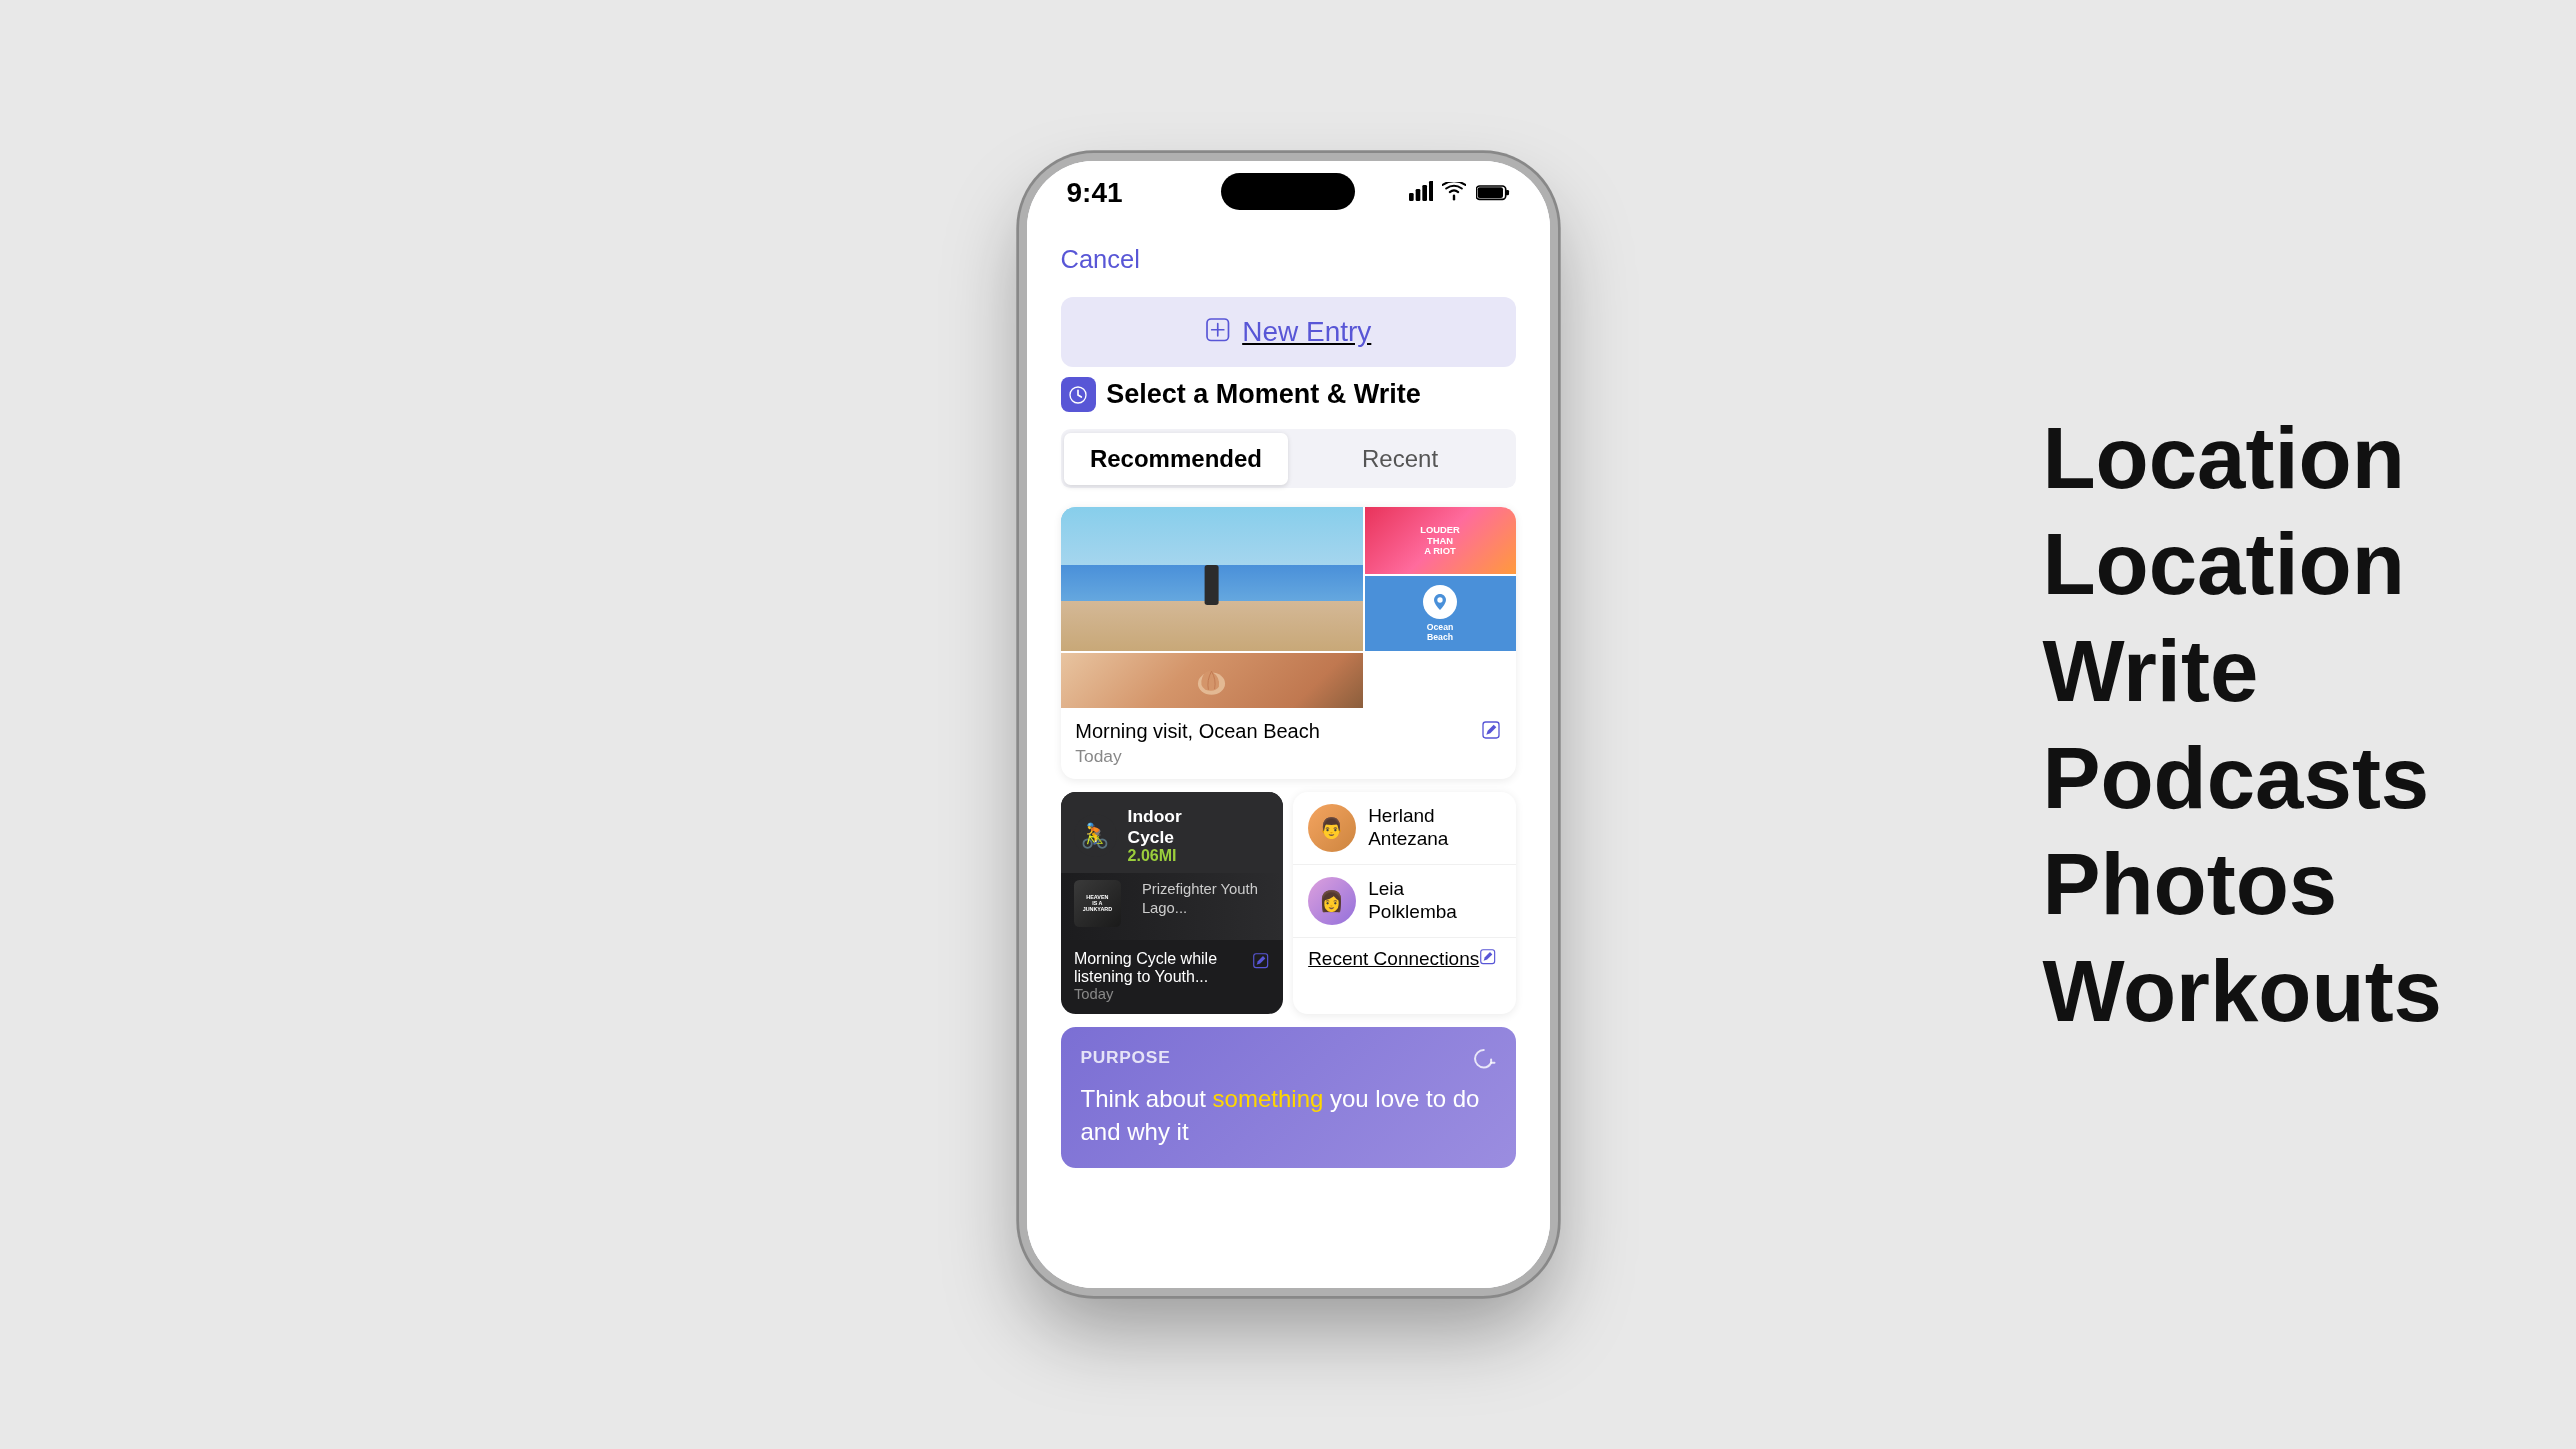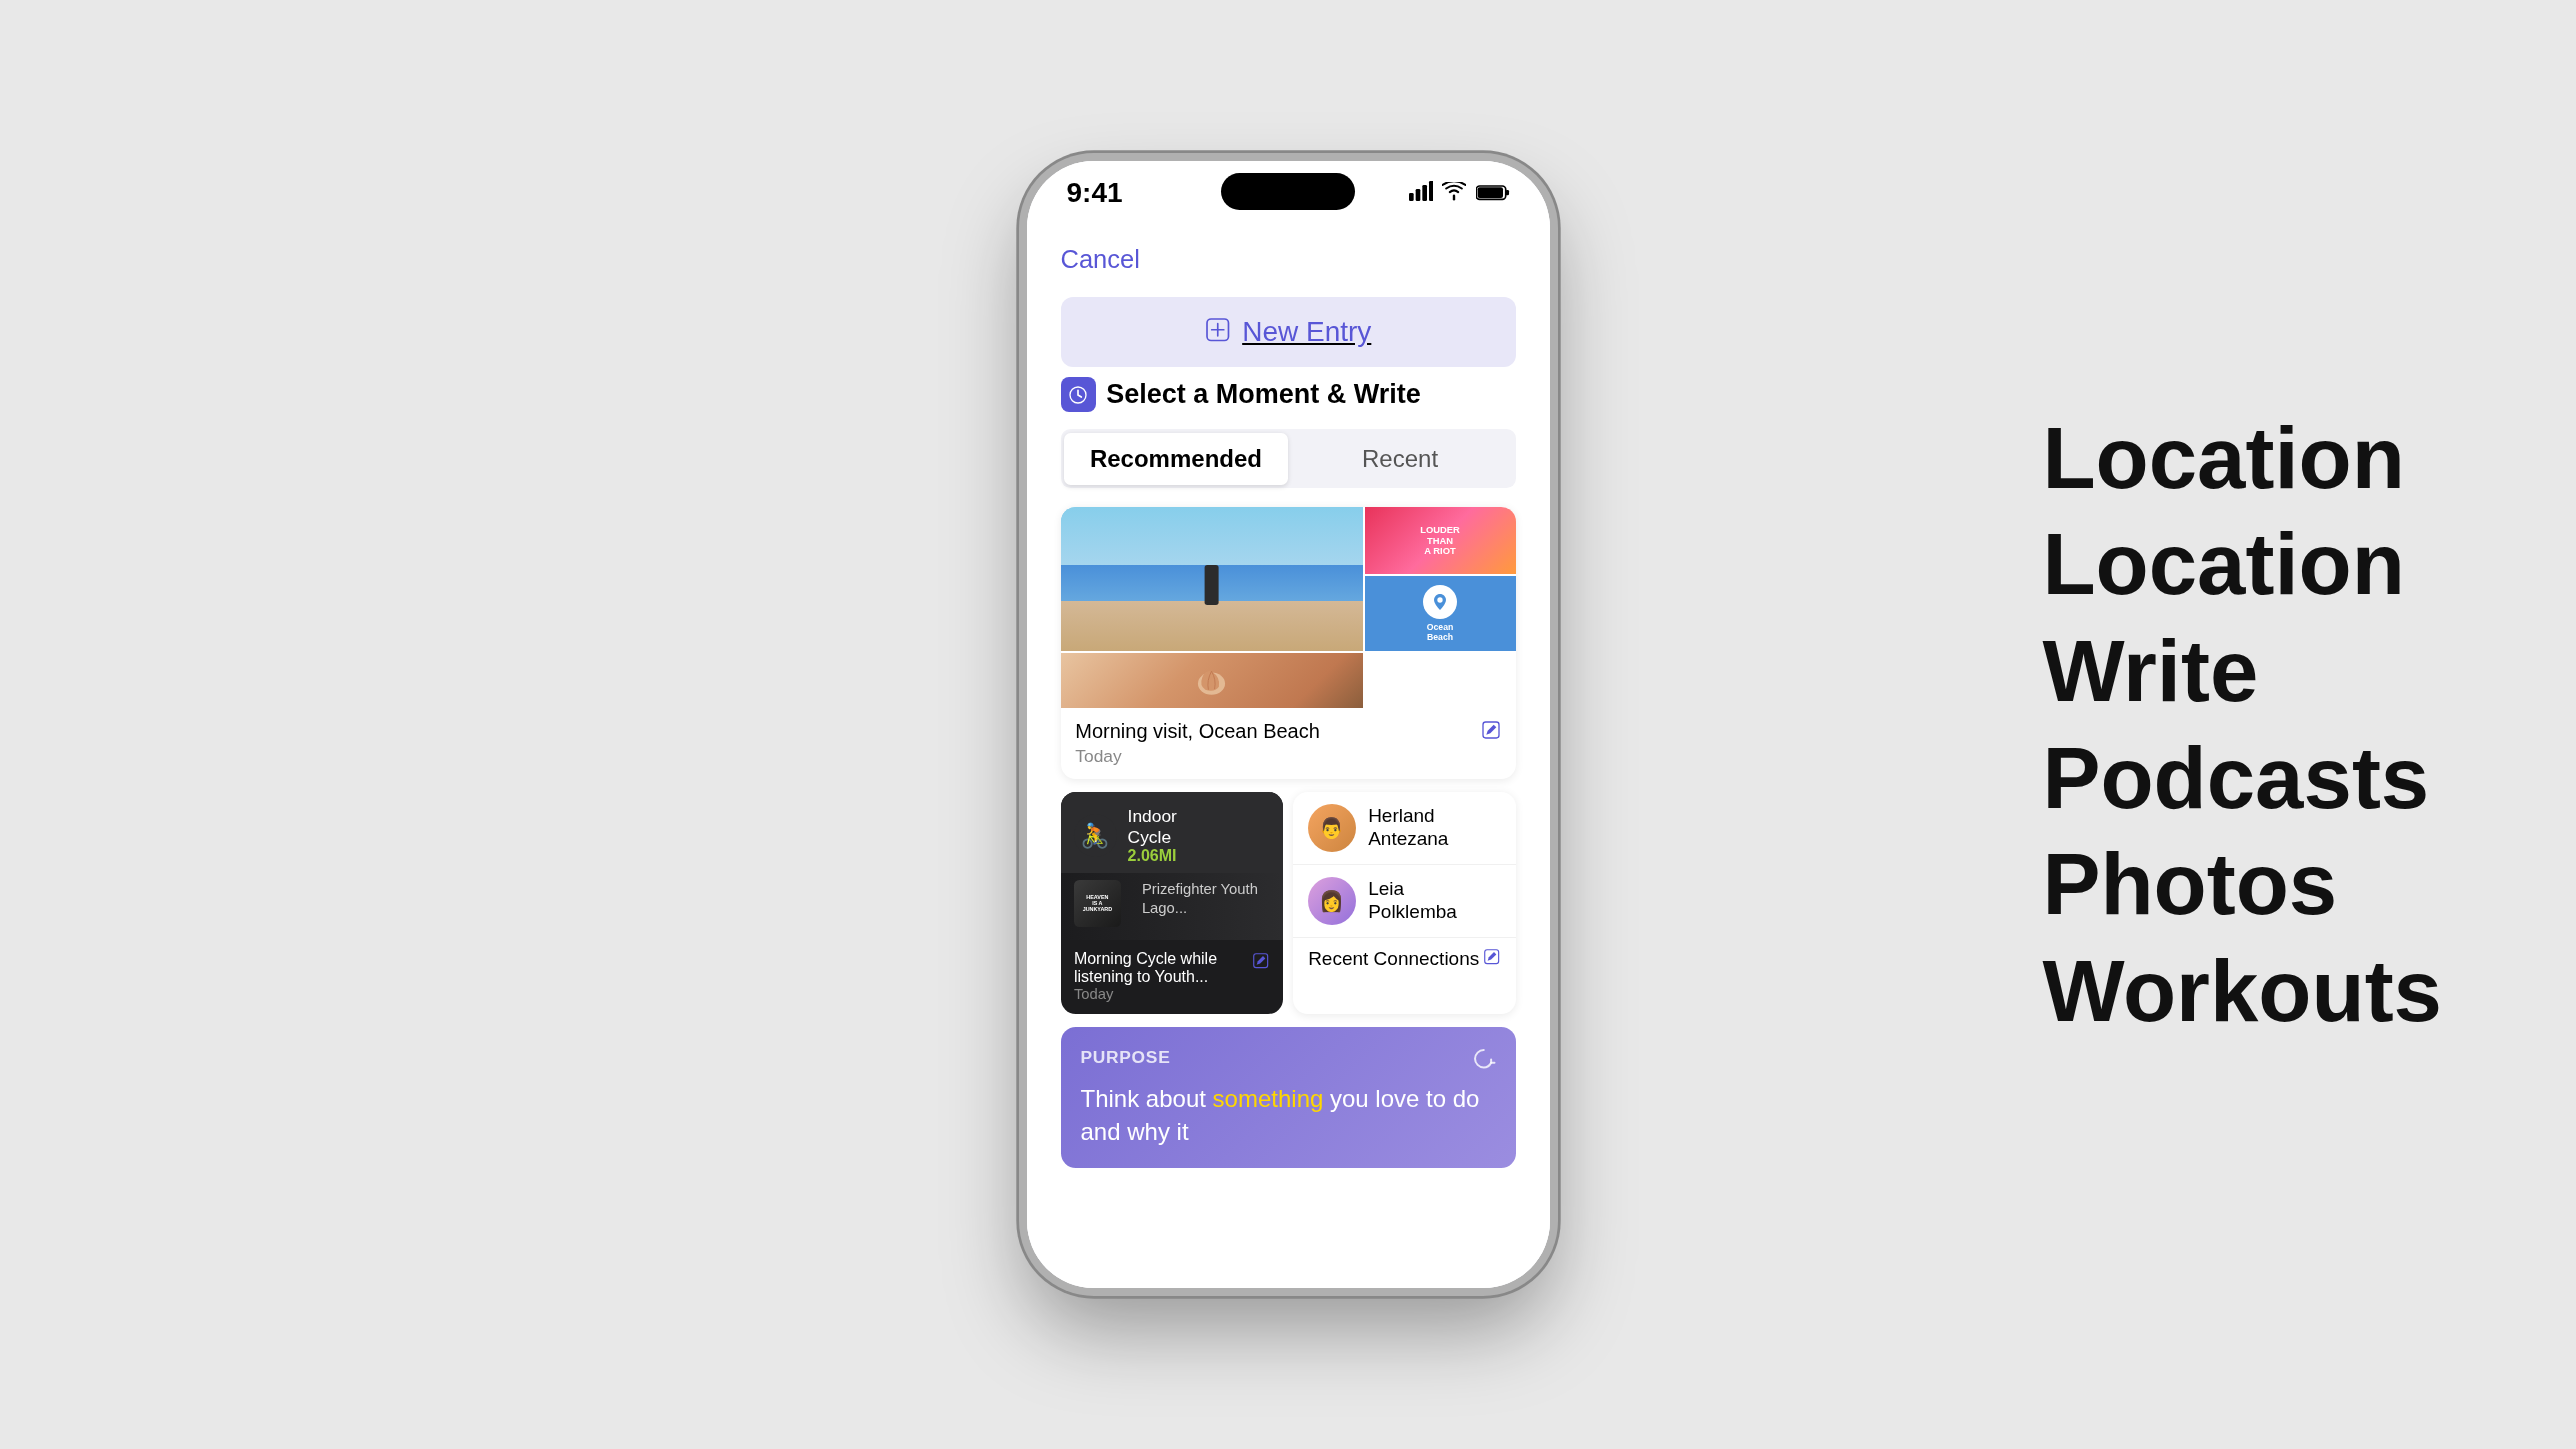--- a/index.html
+++ b/index.html
@@ -398,21 +398,21 @@
       color: #9bce3c;
     }
 
     .activity-info {
       display: flex;
       flex-direction: column;
     }
 
     .activity-name {
       font-size: 17.4px;
-      font-weight: 400;
+      font-weight: 700;
       color: white;
       line-height: 1.2;
     }
 
     .activity-distance {
       font-size: 16px;
       font-weight: 600;
       color: #9bce3c;
     }
 
@@ -519,22 +519,22 @@
     .contact-name {
       font-size: 19px;
       font-weight: 500;
       color: #000;
       line-height: 1.2;
     }
 
     .contacts-footer {
       padding: 9.4px 14.8px 12px;
       display: flex;
-      justify-content: space-between;
       align-items: flex-start;
+      text-decoration: underline;
     }
 
     .contacts-title {
       font-size: 19px;
       font-weight: 500;
       color: #000;
     }
 
     
     .purpose-card {

